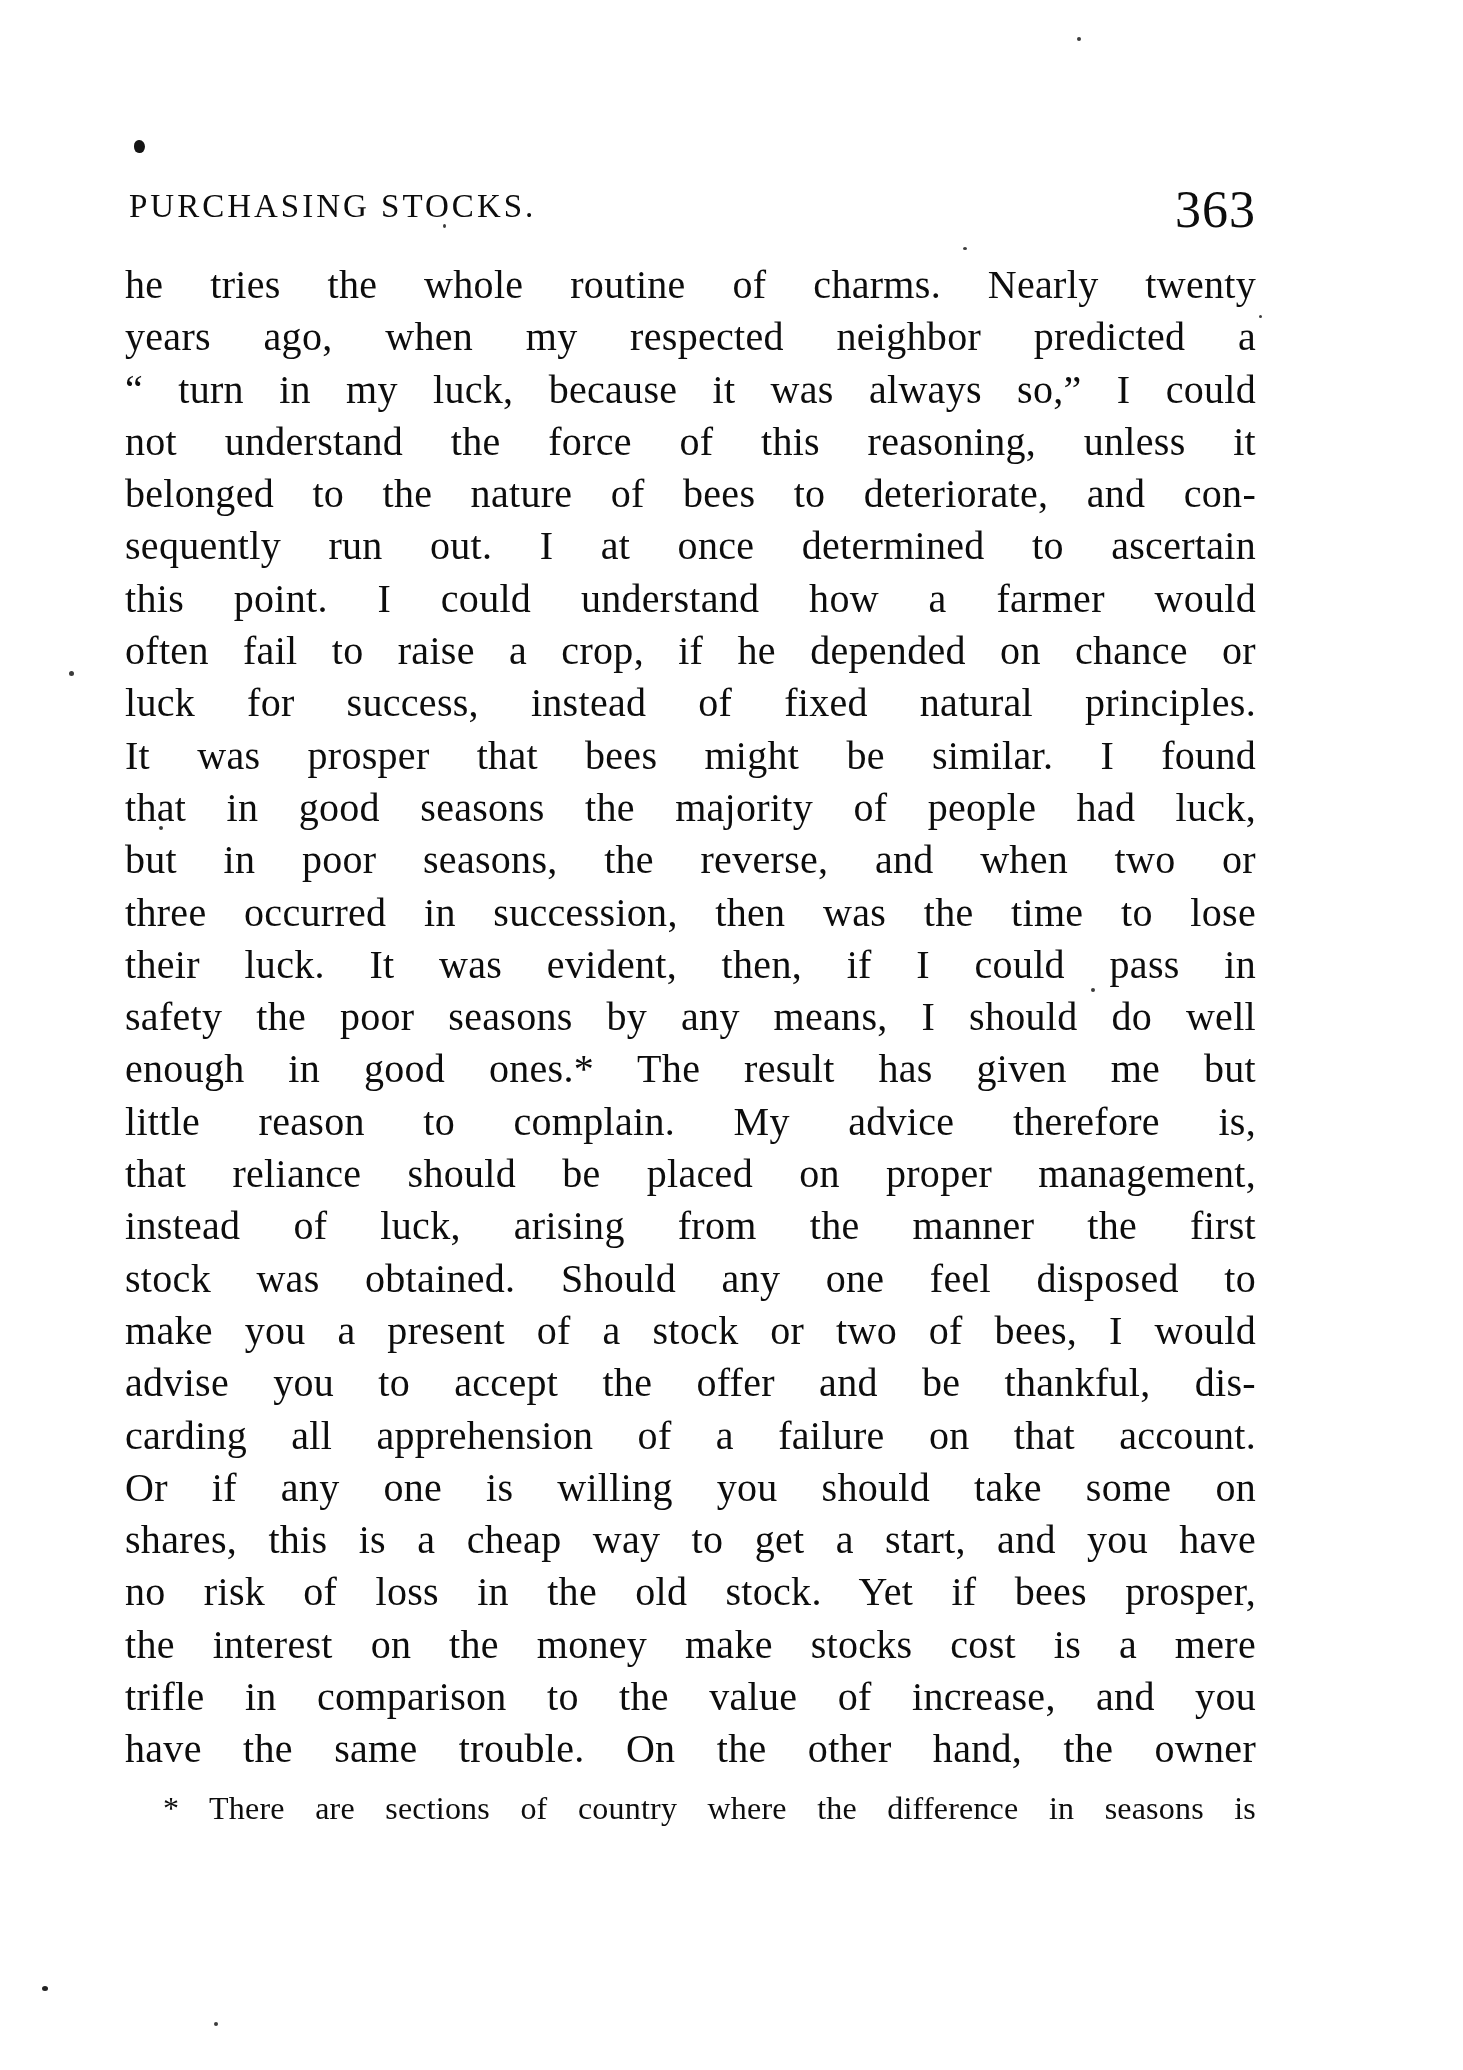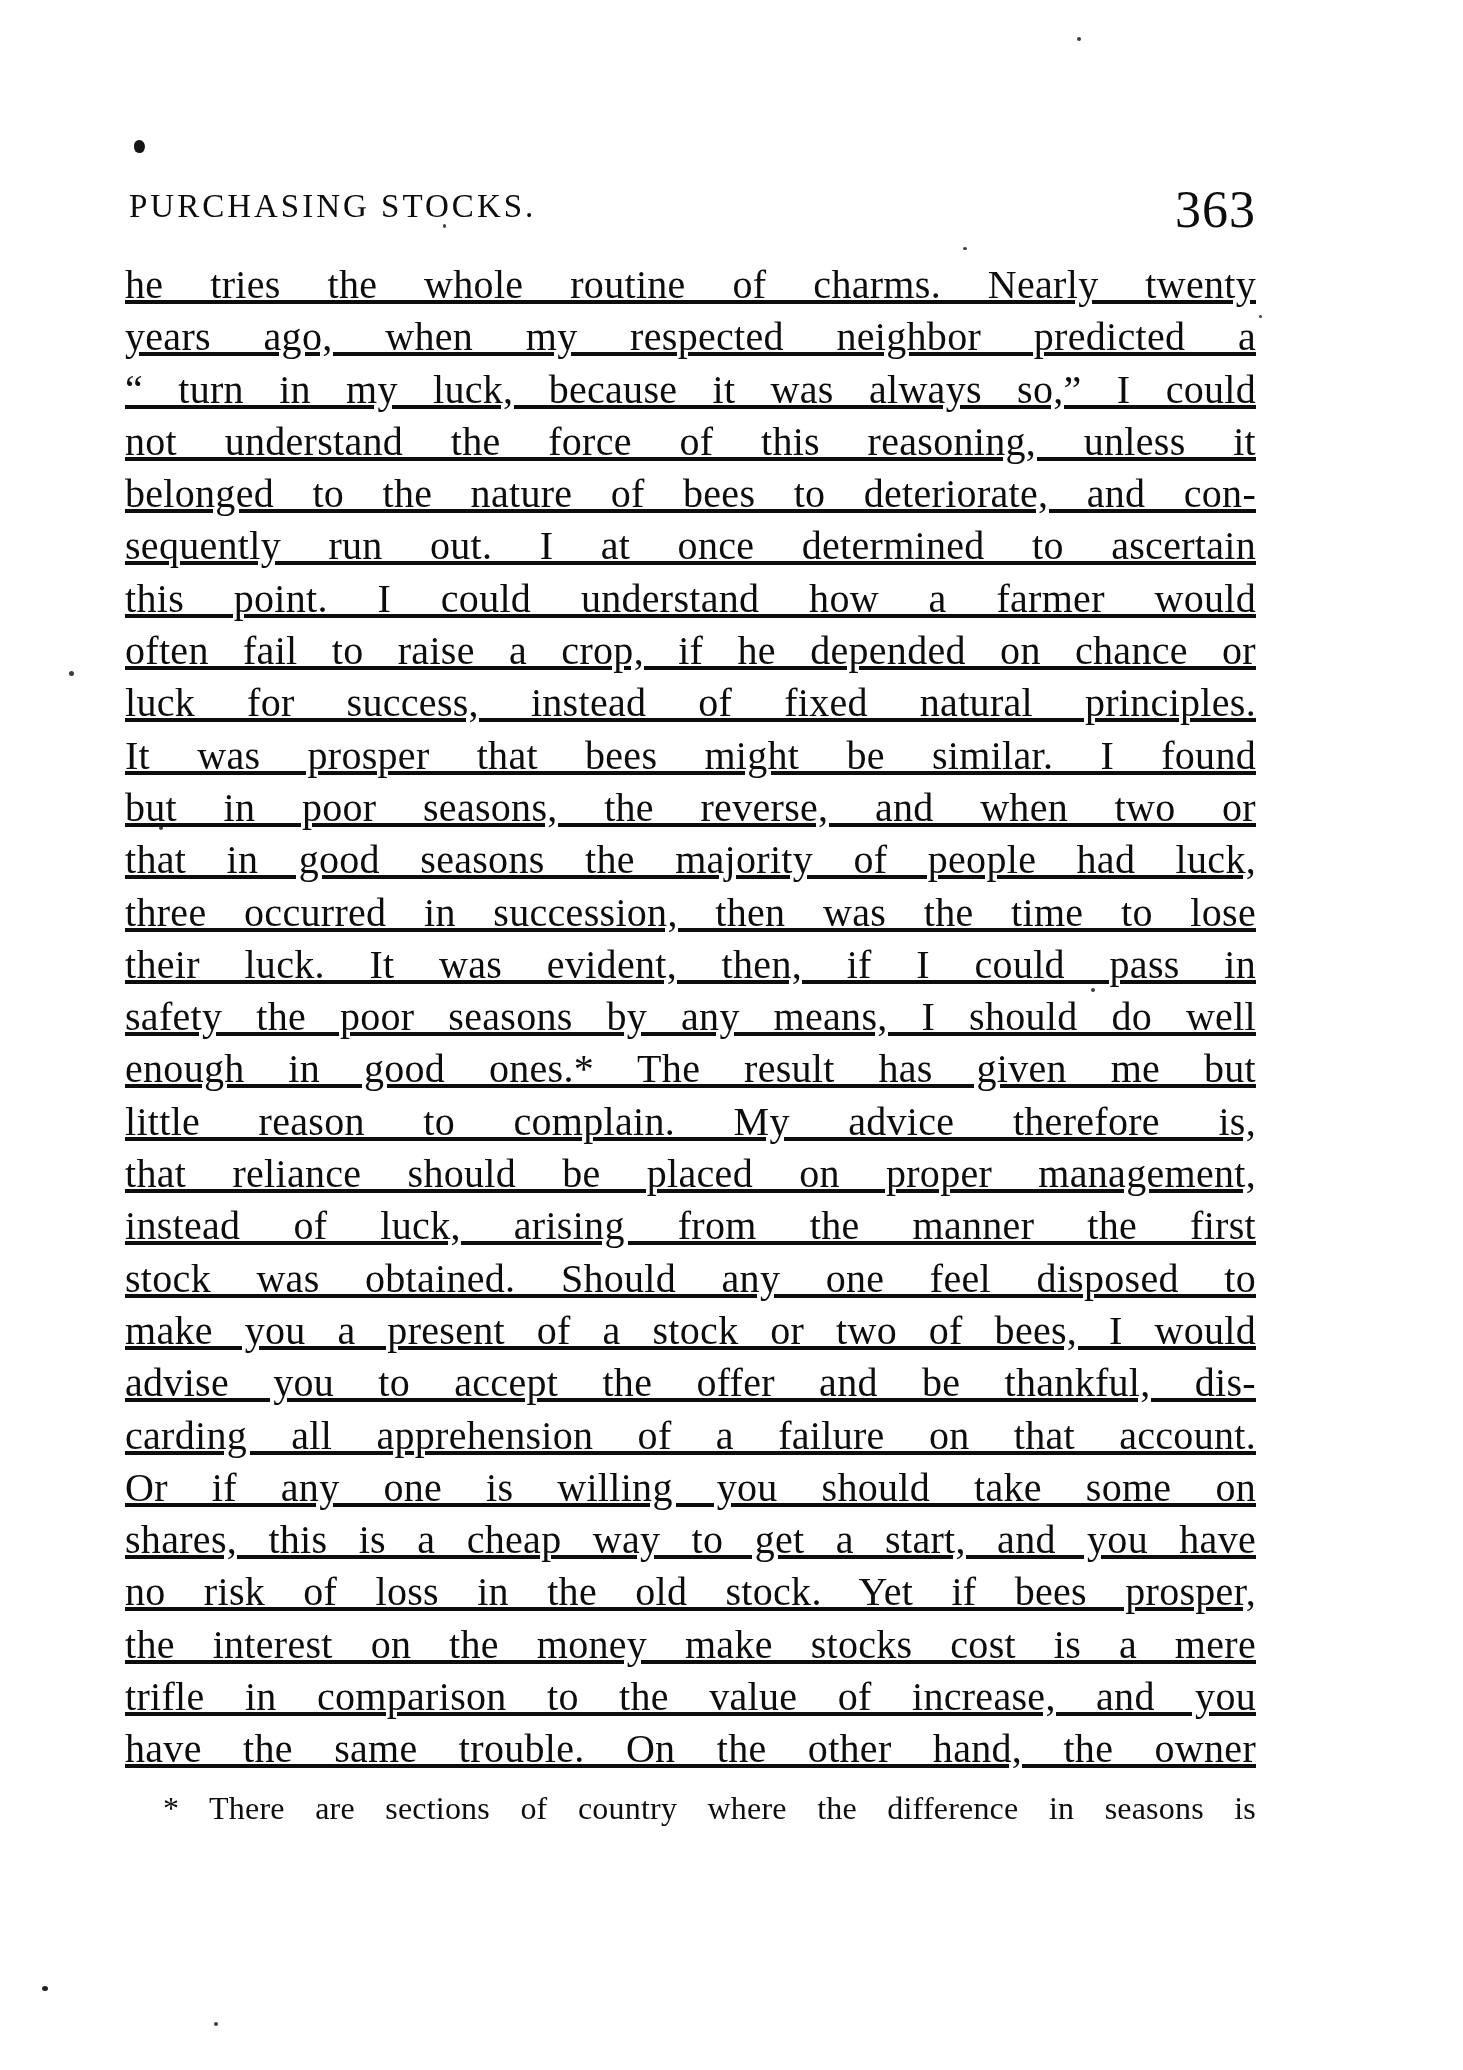--- a/index.html
+++ b/index.html
@@ -44,21 +44,20 @@
     font-size:40px;
     line-height:52.3px;
     letter-spacing:0.3px;
   }
   .body-text .bline{
     text-align:justify;
     text-align-last:justify;
     white-space:normal;
     height:52.3px;
     overflow:visible;
-    text-decoration:underline;
   }
   .footnote{
     position:absolute;
     top:1785px;
     left:0;
     width:1131px;
     font-size:32px;
     line-height:46px;
     letter-spacing:0.2px;
   }
@@ -109,22 +108,22 @@
         <div class="bline">he tries the whole routine of charms.  Nearly twenty</div>
         <div class="bline">years ago, when my respected neighbor predicted a</div>
         <div class="bline">“ turn in my luck, because it was always so,” I could</div>
         <div class="bline">not understand the force of this reasoning, unless it</div>
         <div class="bline">belonged to the nature of bees to deteriorate, and con-</div>
         <div class="bline">sequently run out.  I at once determined to ascertain</div>
         <div class="bline">this point.  I could understand how a farmer would</div>
         <div class="bline">often fail to raise a crop, if he depended on chance or</div>
         <div class="bline">luck for success, instead of fixed natural principles.</div>
         <div class="bline">It was prosper that bees might be similar.  I found</div>
+        <div class="bline">that in good seasons the majority of people had luck,</div>
         <div class="bline">but in poor seasons, the reverse, and when two or</div>
-        <div class="bline">that in good seasons the majority of people had luck,</div>
         <div class="bline">three occurred in succession, then was the time to lose</div>
         <div class="bline">their luck.  It was evident, then, if I could pass in</div>
         <div class="bline">safety the poor seasons by any means, I should do well</div>
         <div class="bline">enough in good ones.*  The result has given me but</div>
         <div class="bline">little reason to complain.  My advice therefore is,</div>
         <div class="bline">that reliance should be placed on proper management,</div>
         <div class="bline">instead of luck, arising from the manner the first</div>
         <div class="bline">stock was obtained.  Should any one feel disposed to</div>
         <div class="bline">make you a present of a stock or two of bees, I would</div>
         <div class="bline">advise you to accept the offer and be thankful, dis-</div>

